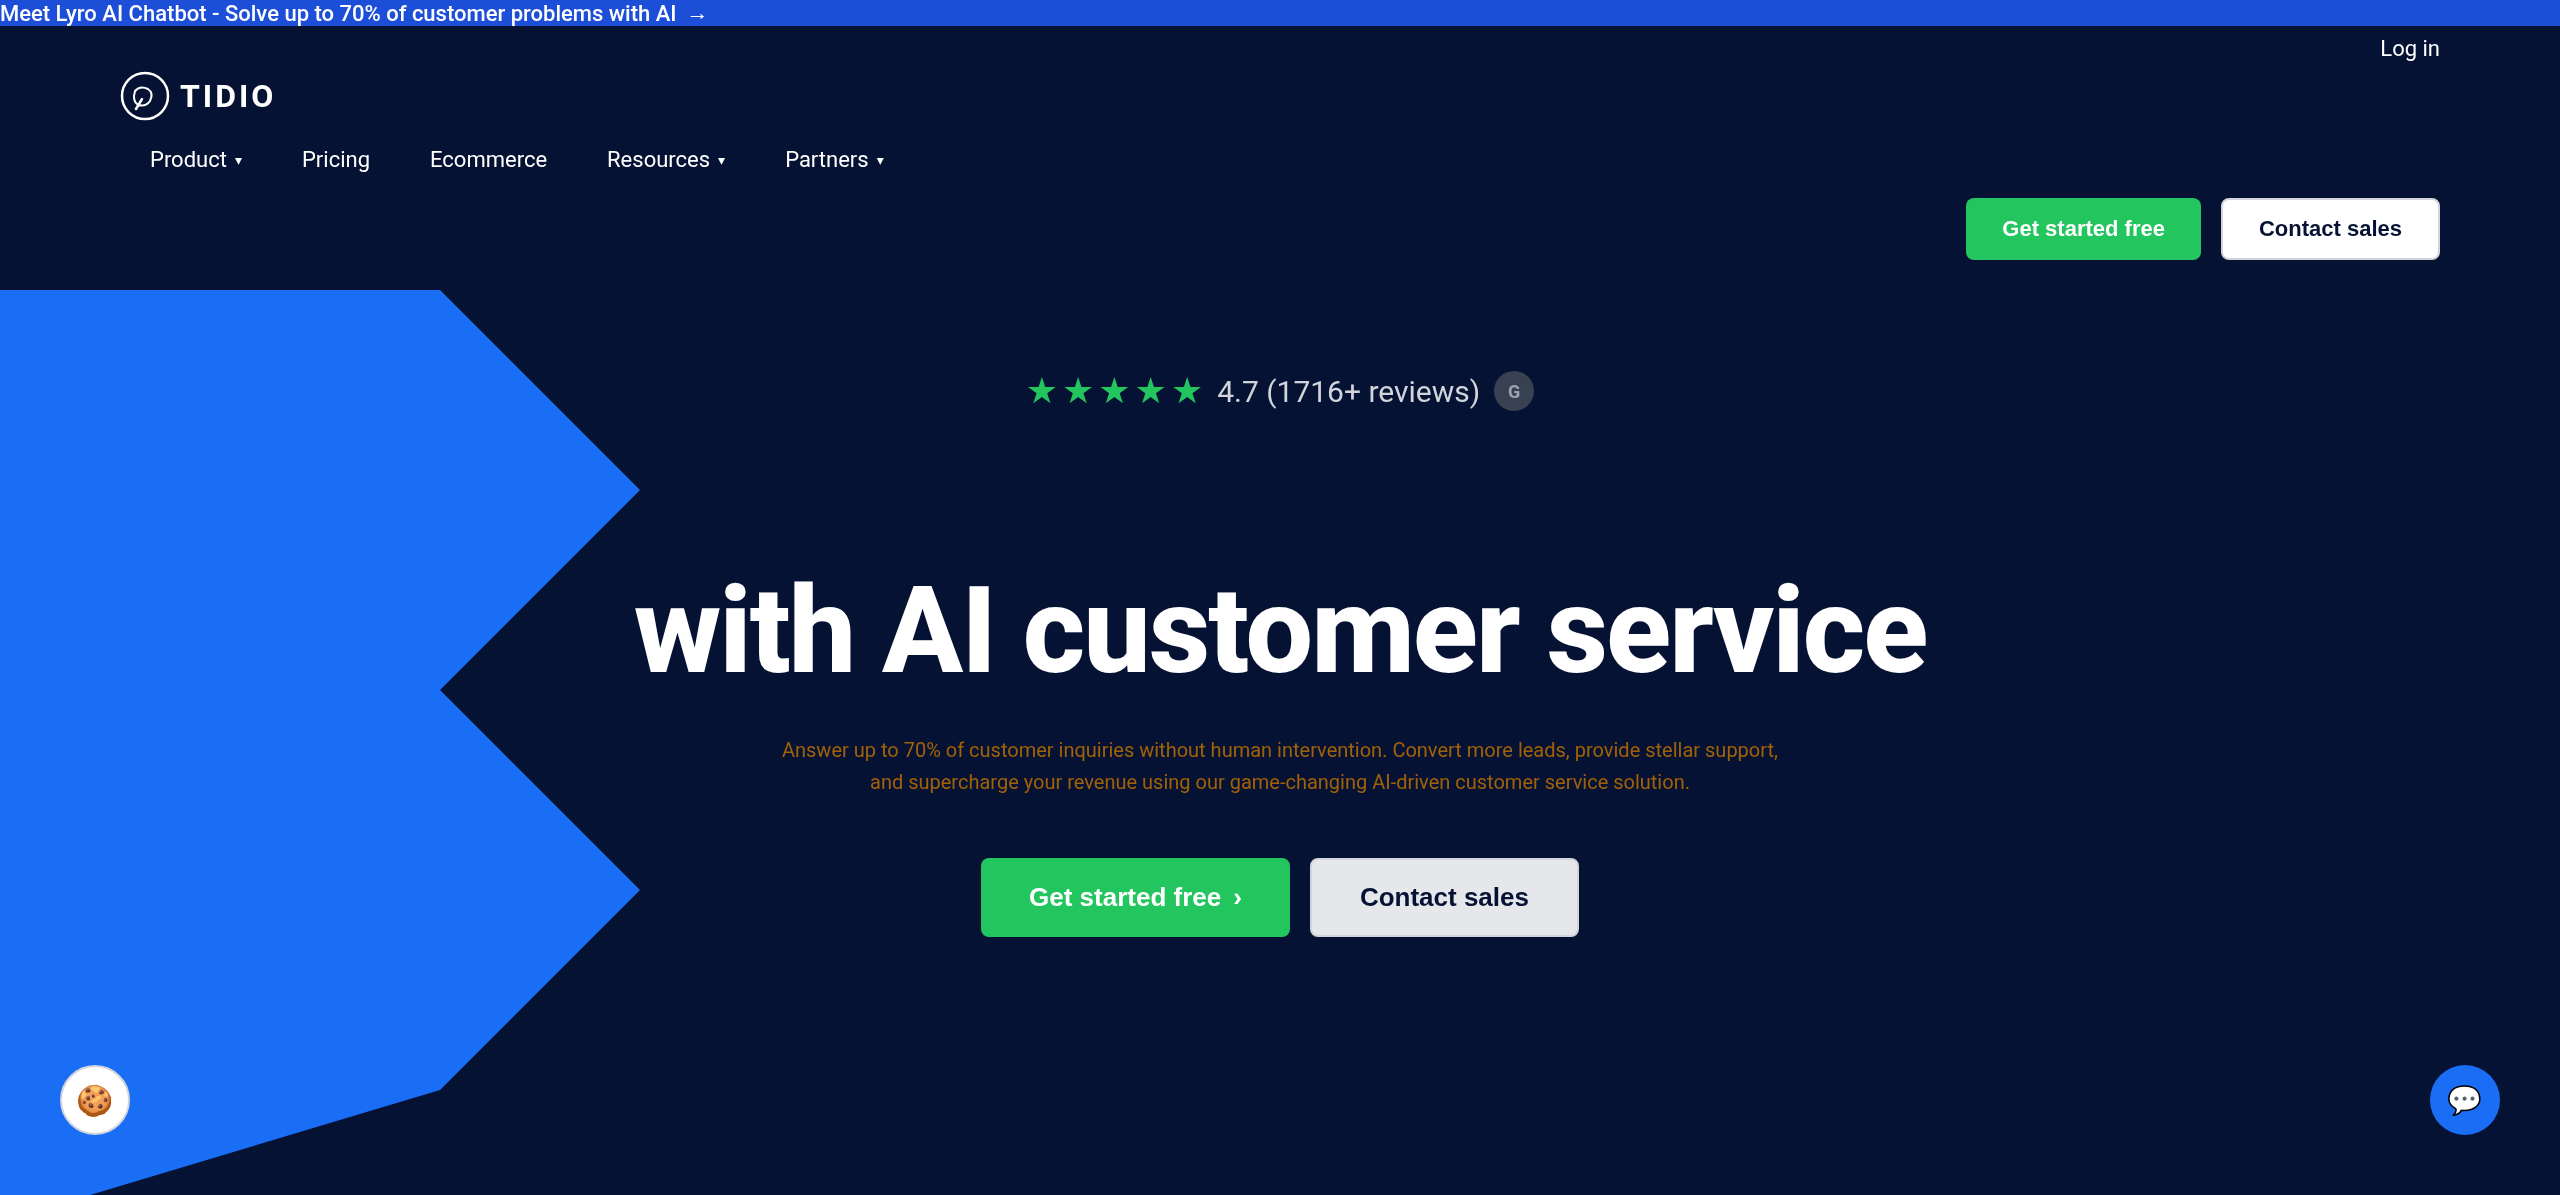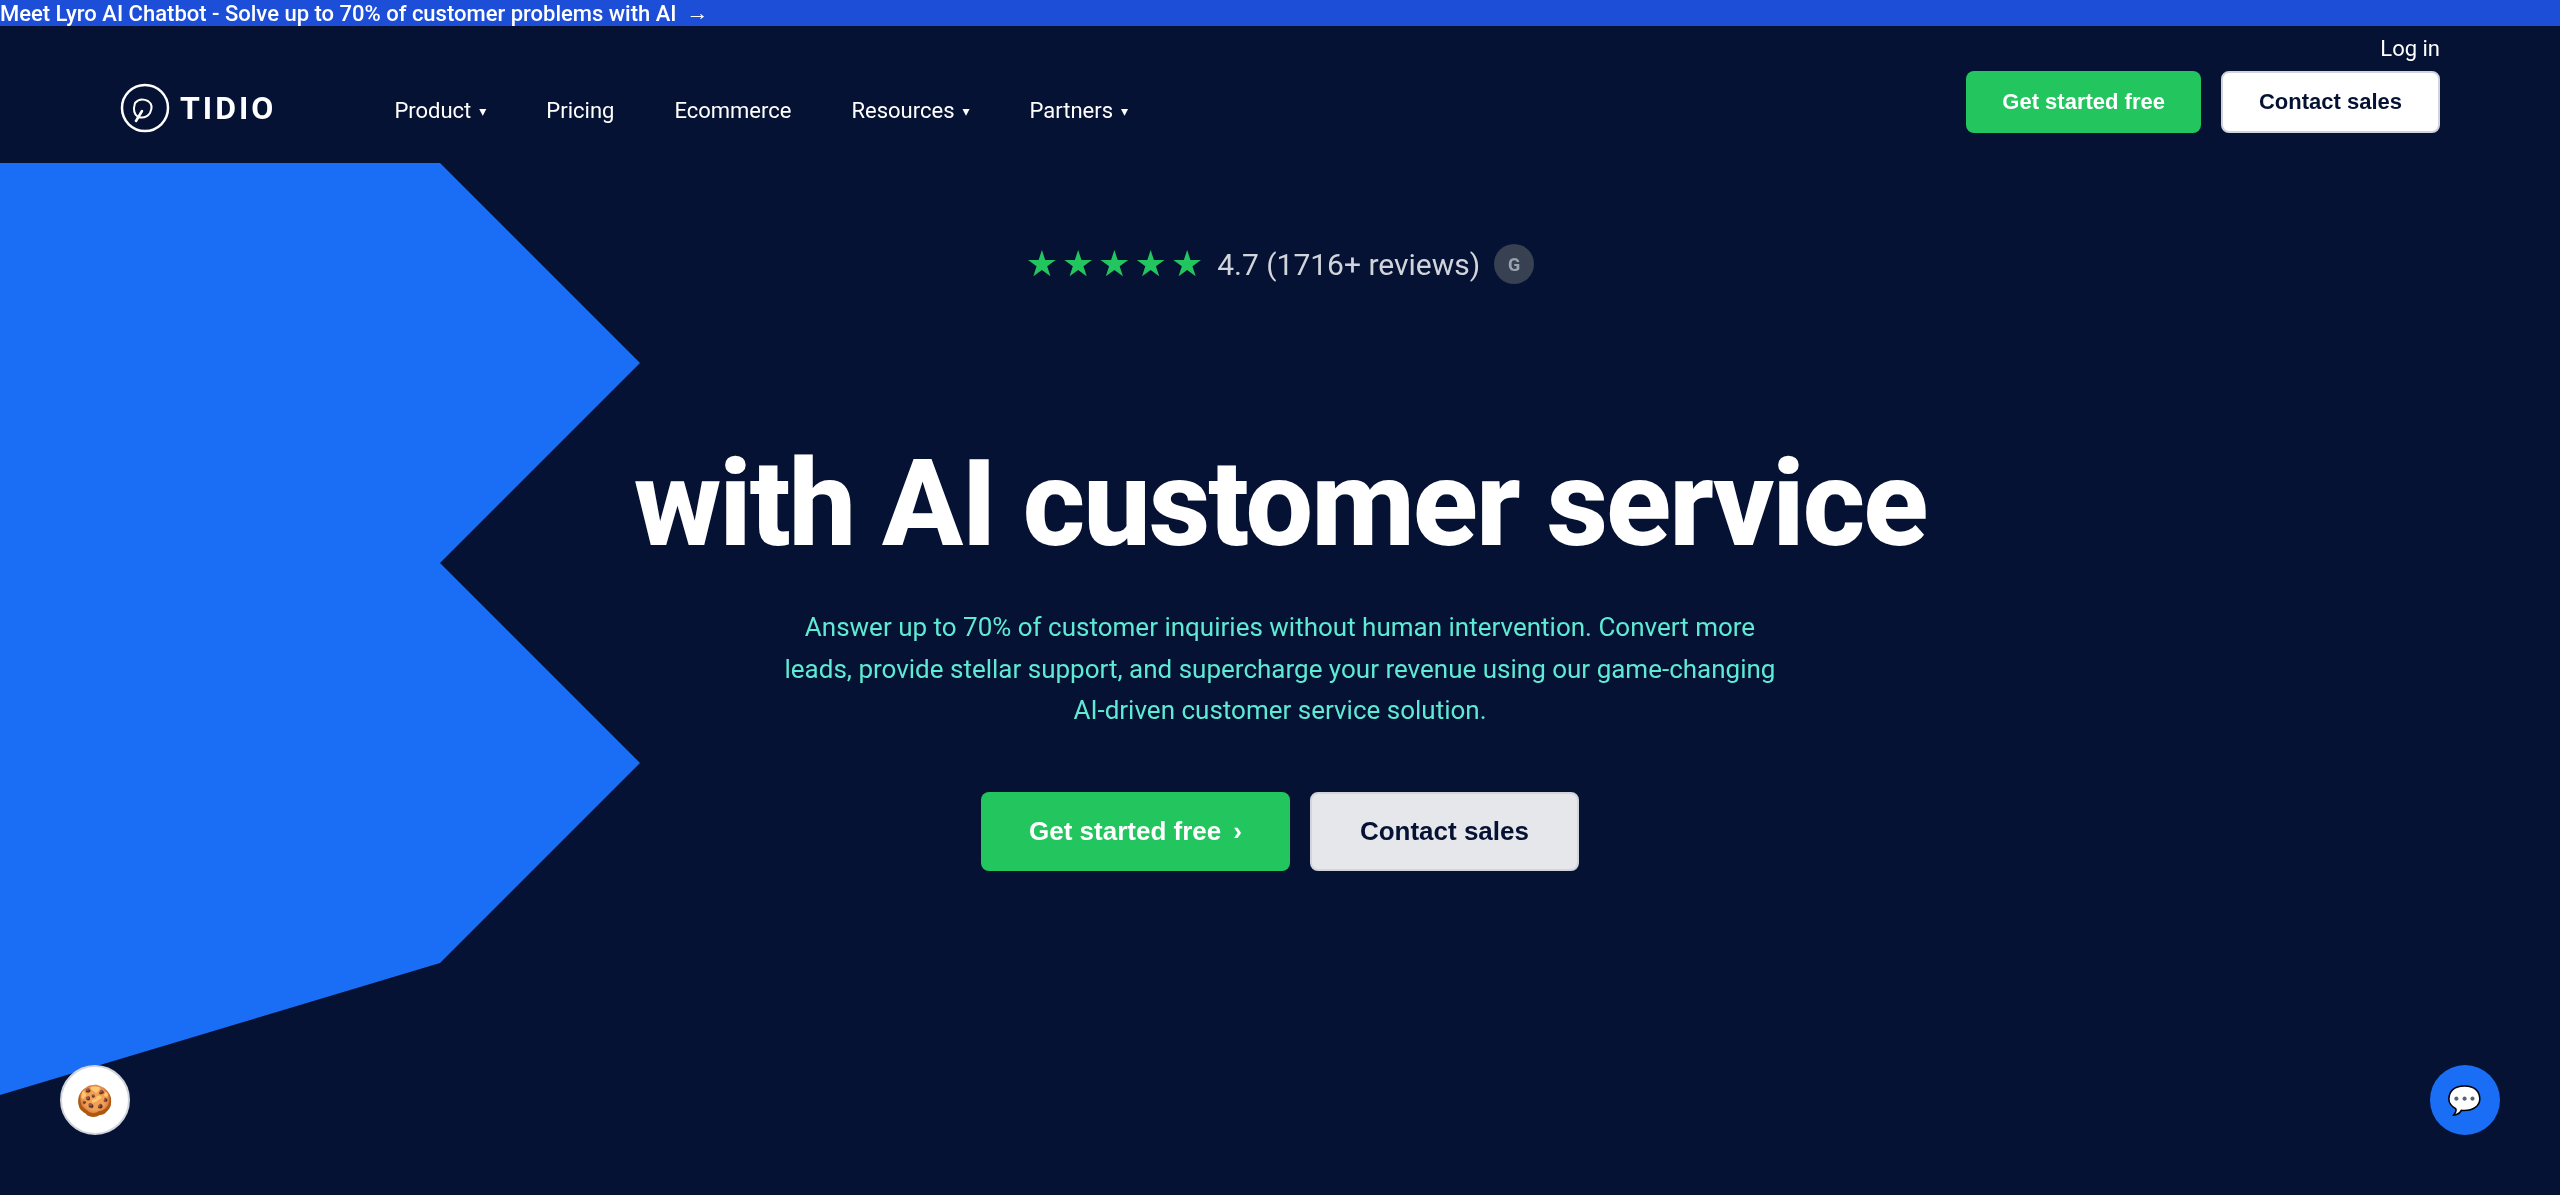--- a/index.html
+++ b/index.html
@@ -51,23 +51,24 @@
     .login-link {
       color: #ffffff;
       font-size: 22px;
       text-decoration: none;
       cursor: pointer;
     }
 
     .navbar {
       background-color: #061233;
       display: flex;
-      align-items: flex-end;
+      align-items: flex-start;
       padding: 0 120px 30px 120px;
-      gap: 8px;
+      gap: 16px;
+      flex-direction: column;
     }
 
     .logo-container {
       display: flex;
       align-items: center;
       gap: 10px;
       margin-right: 80px;
     }
 
     .logo-icon {
@@ -210,22 +211,22 @@
     .hero-title {
       color: #ffffff;
       font-size: 120px;
       font-weight: 800;
       line-height: 1.05;
       margin-bottom: 40px;
       letter-spacing: -2px;
     }
 
     .hero-subtitle {
-      color: #5eead4;
-      font-size: 26px;
+      color: #a16207;
+      font-size: 20px;
       line-height: 1.6;
       max-width: 1000px;
       margin: 16px auto 60px auto;
     }
 
     .hero-buttons {
       display: flex;
       align-items: center;
       justify-content: center;
       gap: 20px;

